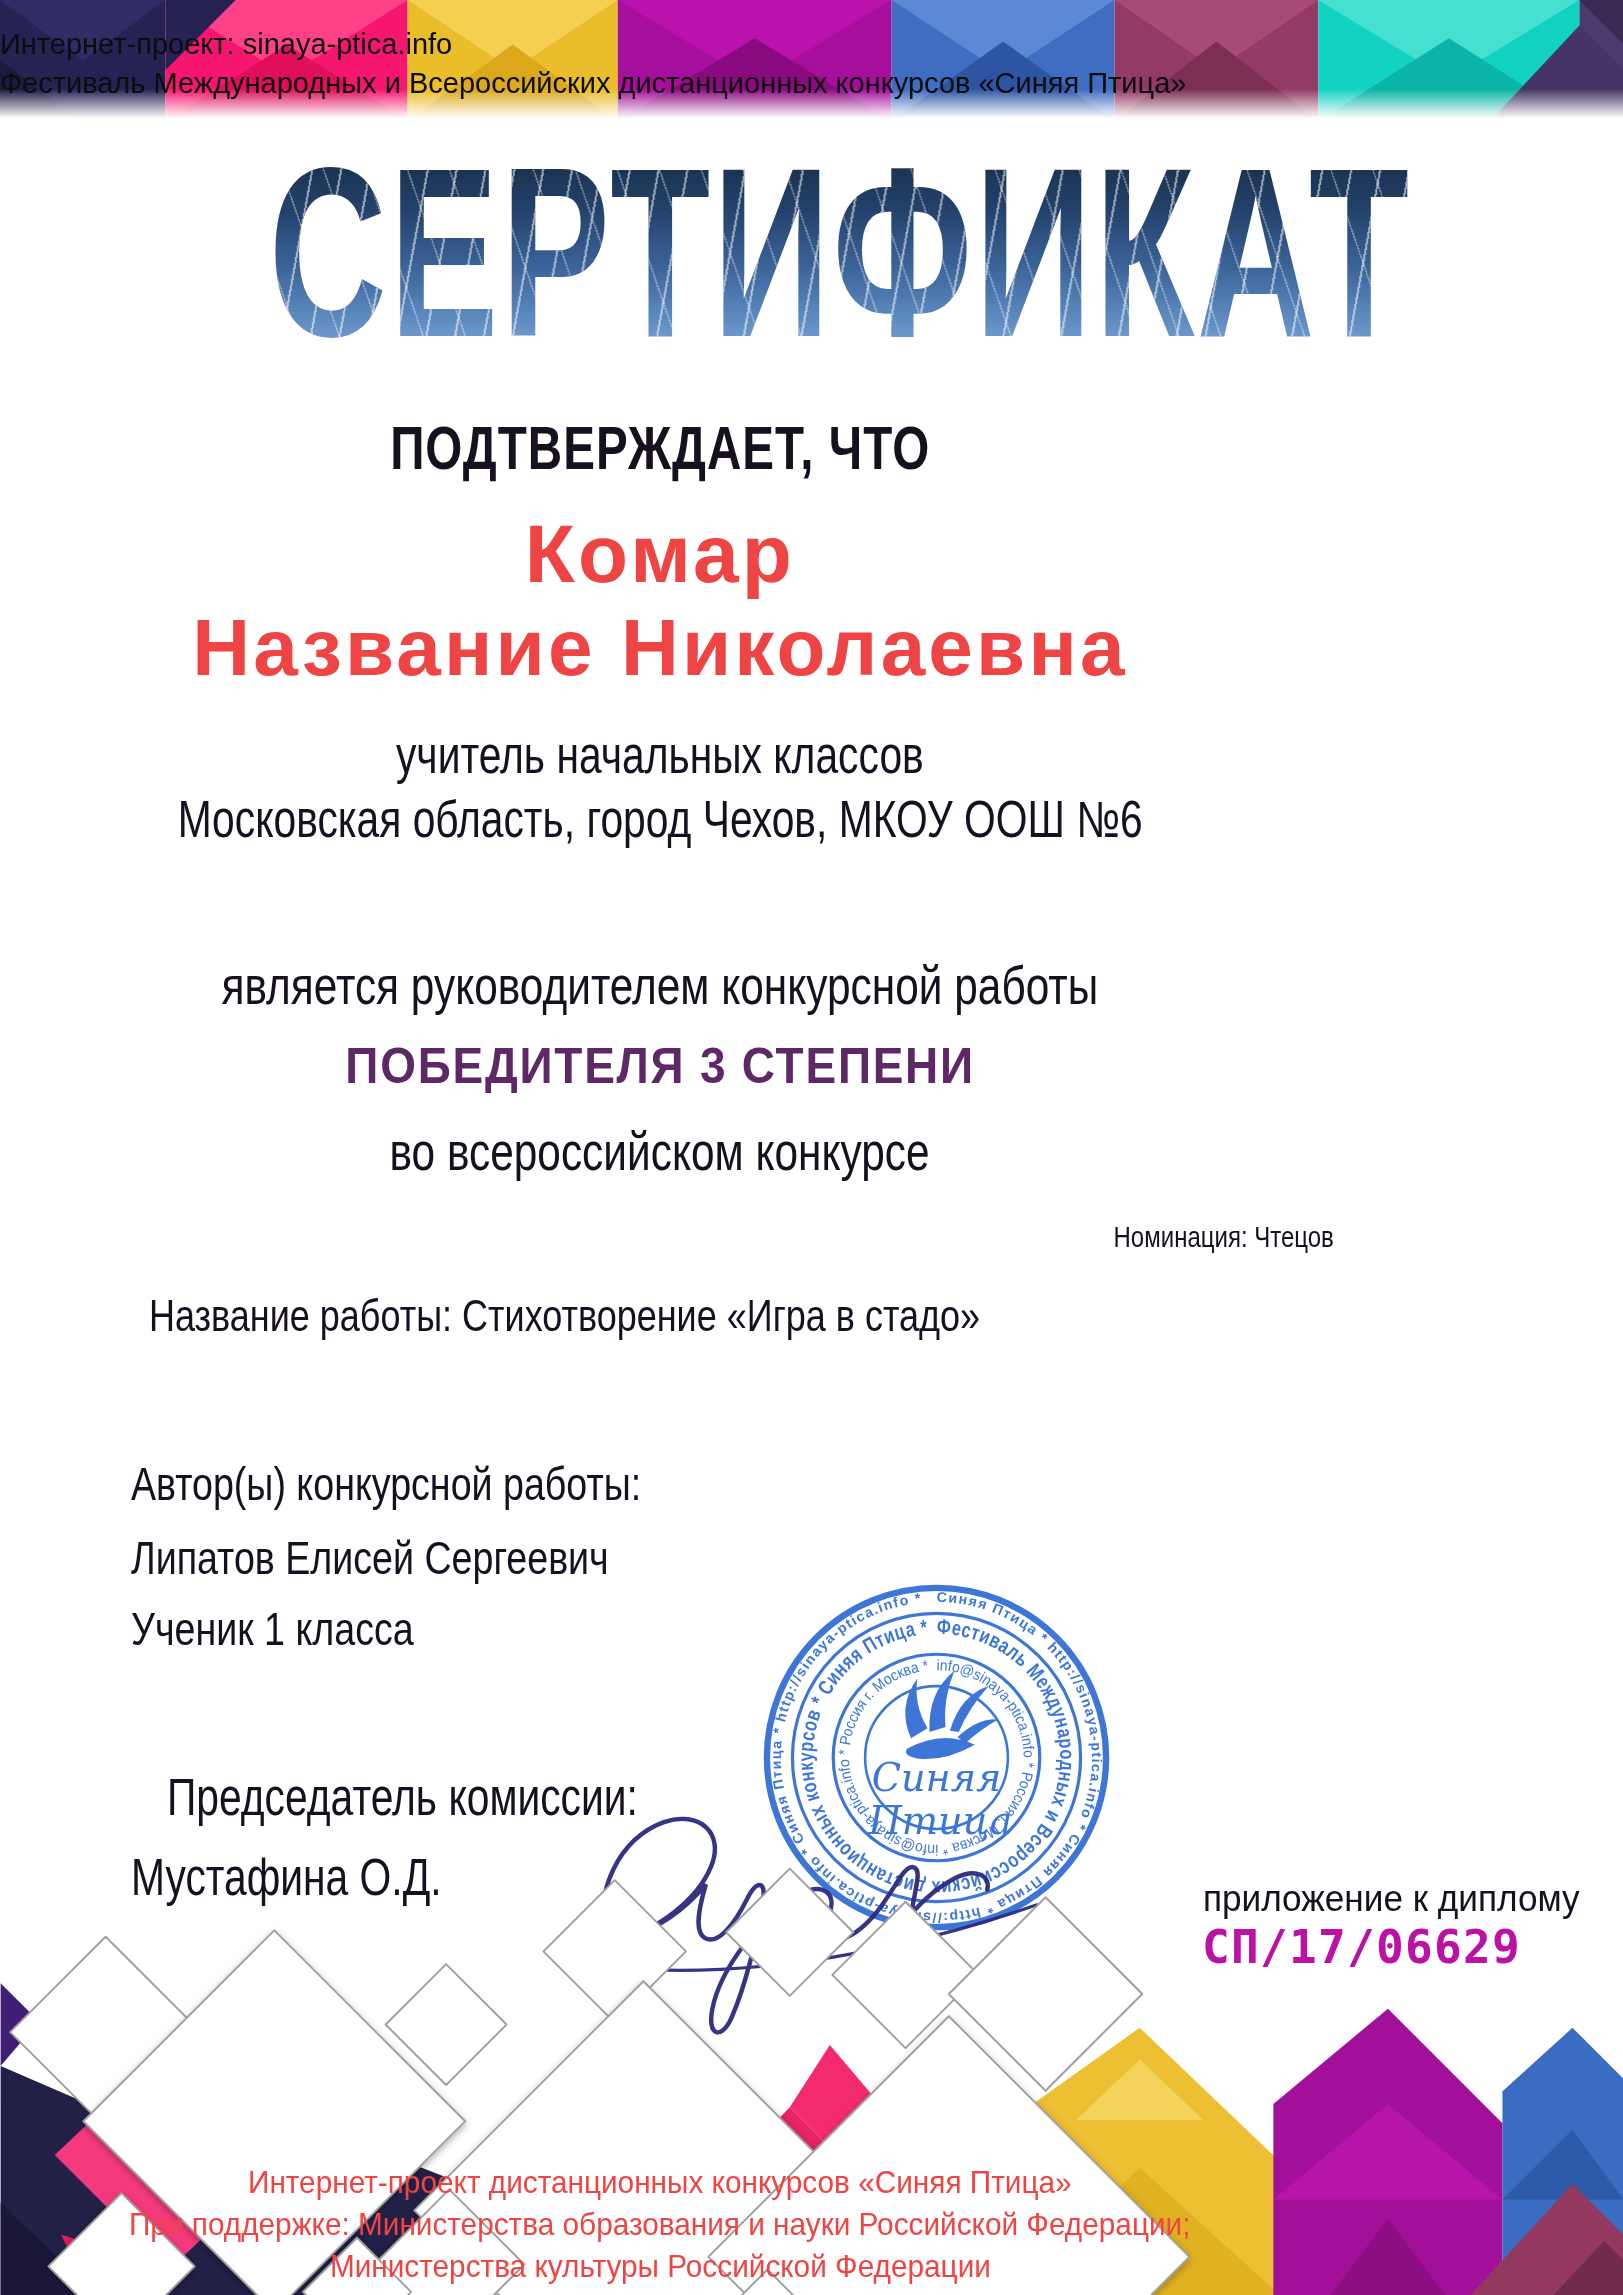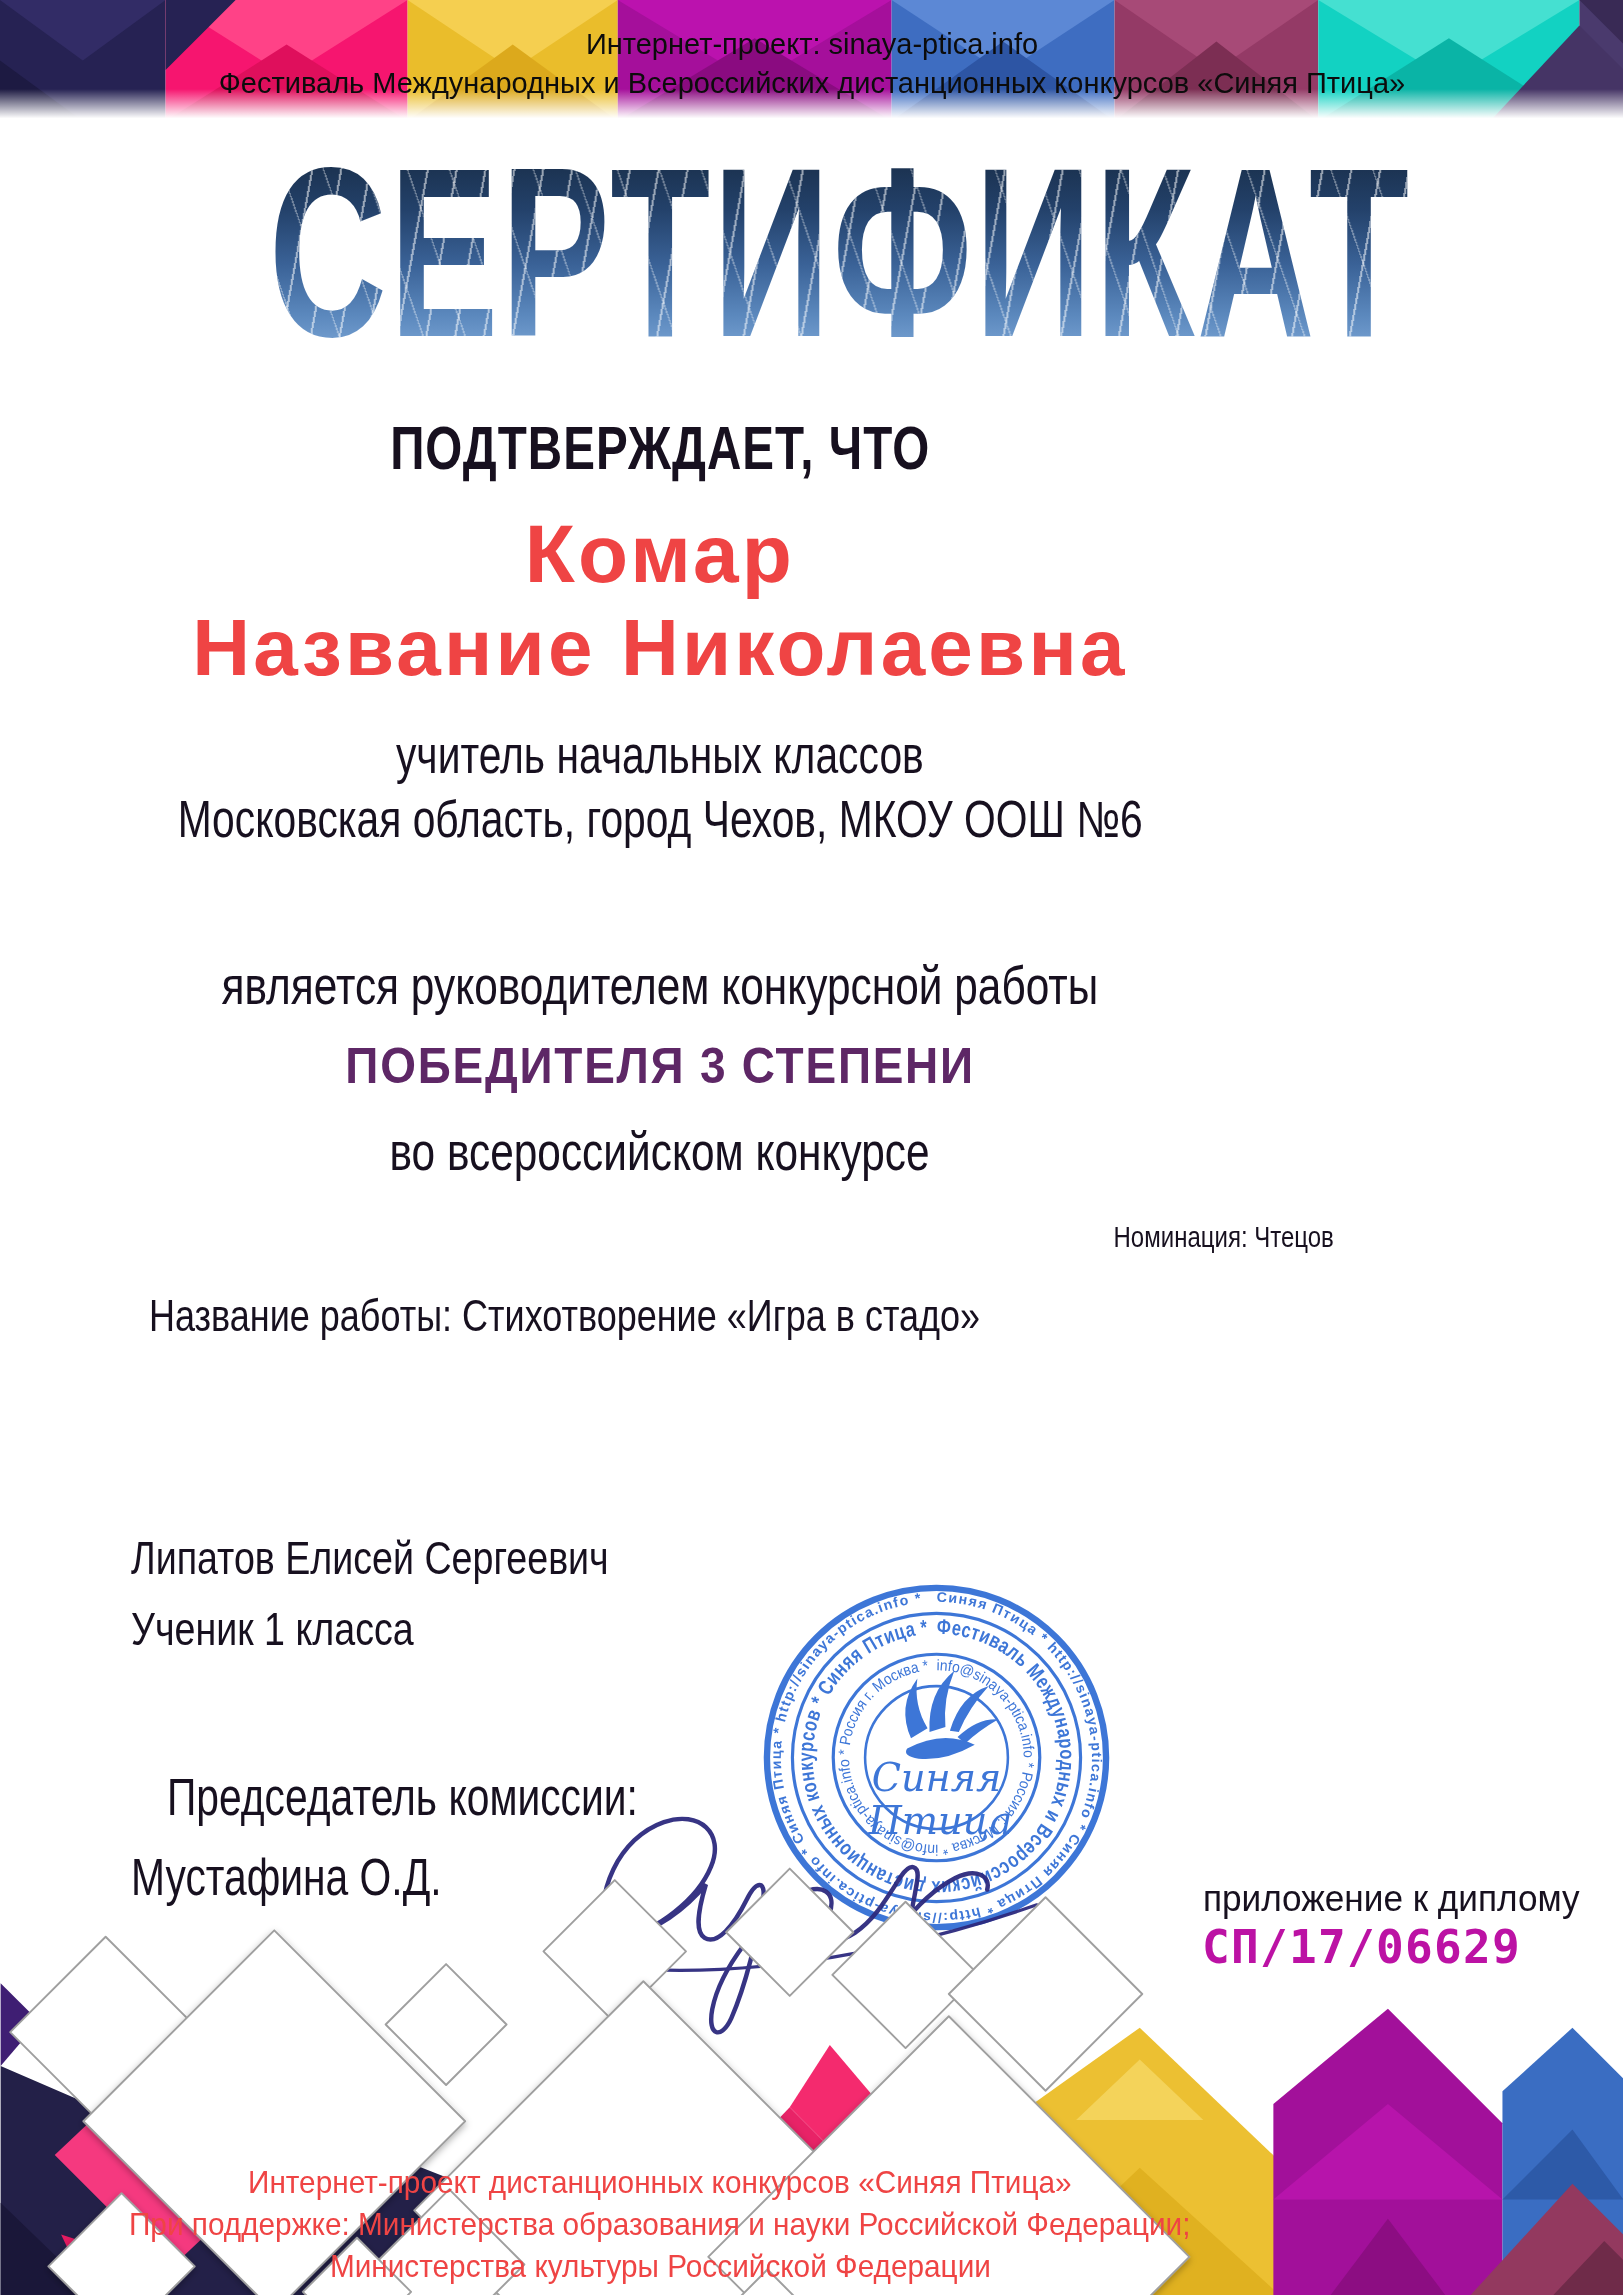--- a/index.html
+++ b/index.html
@@ -8,21 +8,21 @@
   svg{display:block;}
   .line{position:absolute;left:0;width:1320px;text-align:center;white-space:nowrap;line-height:1.15;}
   .leftline{position:absolute;left:131px;text-align:left;white-space:nowrap;line-height:1.15;}
   .cond{display:inline-block;transform:scaleX(0.80);transform-origin:50% 50%;white-space:nowrap;}
   .cond-l{display:inline-block;transform:scaleX(0.80);transform-origin:0 50%;white-space:nowrap;}
 
   
   .top-band{position:absolute;left:0;top:0;width:1624px;height:121px;}
   .top-fade{position:absolute;left:0;top:89px;width:1624px;height:32px;
             background:linear-gradient(180deg,rgba(255,255,255,0),#ffffff 92%);}
-  .hline{position:absolute;left:0;width:1624px;text-align:center;font-size:29px;color:#0c0c0c;}
+  .hline{position:absolute;left:0;width:1624px;text-align:left;font-size:29px;color:#0c0c0c;}
   .h1{top:28px;}
   .h2{top:67px;}
 
   
   .title{top:132px;}
   .title-text{
     font-size:241px;font-weight:bold;letter-spacing:3.2px;line-height:1;
     transform:scaleX(0.68);
     background:
       repeating-linear-gradient(105deg, rgba(255,255,255,0) 0 29px, rgba(255,255,255,0.55) 29px 32px, rgba(255,255,255,0) 32px 41px),
@@ -133,20 +133,23 @@
     <span class="cond">во всероссийском конкурсе</span>
   </div>
 
   <div class="line nomin">
     <span class="cond">Номинация: Чтецов</span>
   </div>
   <div class="line wtitle">
     <span class="cond">Название работы: Стихотворение «Игра в стадо»</span>
   </div>
 
+  <div class="leftline auth1">
+    <span class="cond-l">Автор(ы) конкурсной работы:</span>
+  </div>
   <div class="leftline auth2">
     <span class="cond-l">Липатов Елисей Сергеевич</span>
   </div>
   <div class="leftline auth3">
     <span class="cond-l">Ученик 1 класса</span>
   </div>
 
   <div class="leftline chair1">
     <span class="cond-l">Председатель комиссии:</span>
   </div>

